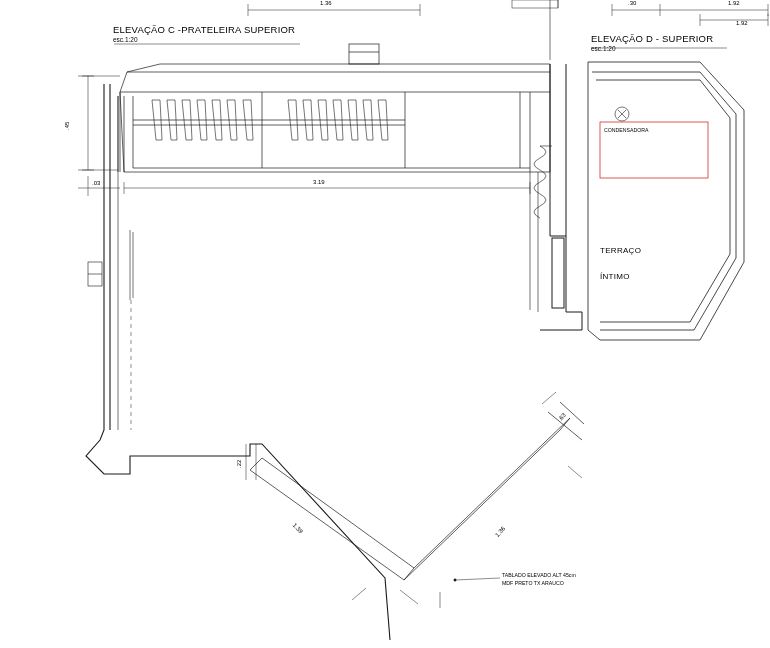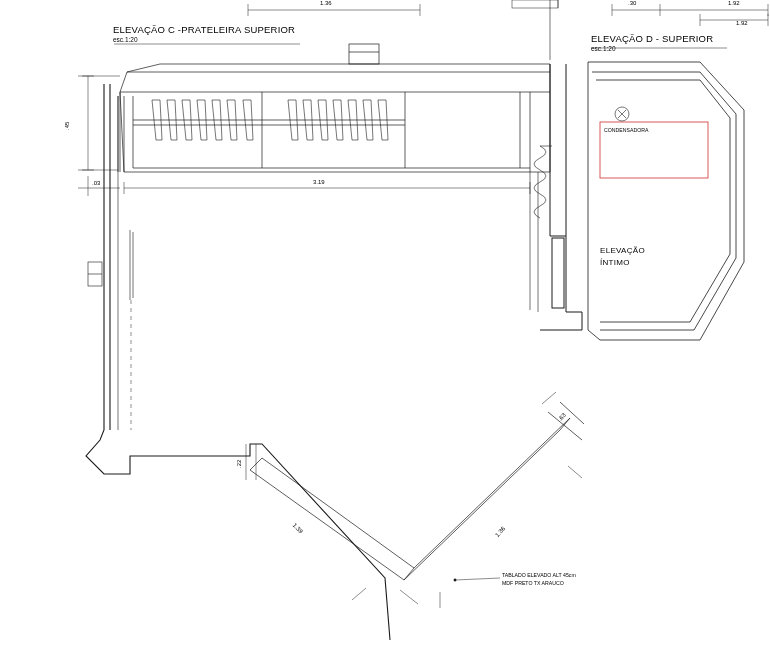--- a/index.html
+++ b/index.html
@@ -262,19 +262,19 @@
 
   <div class="lbl t-dim" style="left:313px; top:179px;">3.19</div>
 
   <div class="lbl t-dim rot-diag-a" style="left:296px; top:522px;">1.39</div>
   <div class="lbl t-dim rot-diag-b" style="left:494px; top:534px;">1.36</div>
   <div class="lbl t-dim rot-diag-b" style="left:557px; top:418px;">.63</div>
   <div class="lbl t-dim rot90" style="left:236px; top:468px;">.22</div>
 
   <div class="lbl t-tiny" style="left:604px; top:128px;">CONDENSADORA</div>
 
-  <div class="lbl t-room" style="left:600px; top:246px;">ELEVAÇÃO</div>
-  <div class="lbl t-room" style="left:600px; top:258px;text-align:center;">ÍNTIMO</div>
+  <div class="lbl t-room" style="left:600px; top:246px;">TERRAÇO</div>
+  <div class="lbl t-room" style="left:600px; top:272px;text-align:center;">ÍNTIMO</div>
 
   <div class="lbl t-tiny" style="left:502px; top:573px;">TABLADO ELEVADO ALT 45cm</div>
   <div class="lbl t-tiny" style="left:502px; top:581px;">MDF PRETO TX ARAUCO</div>
 
 </div>
 
 </body></html>

